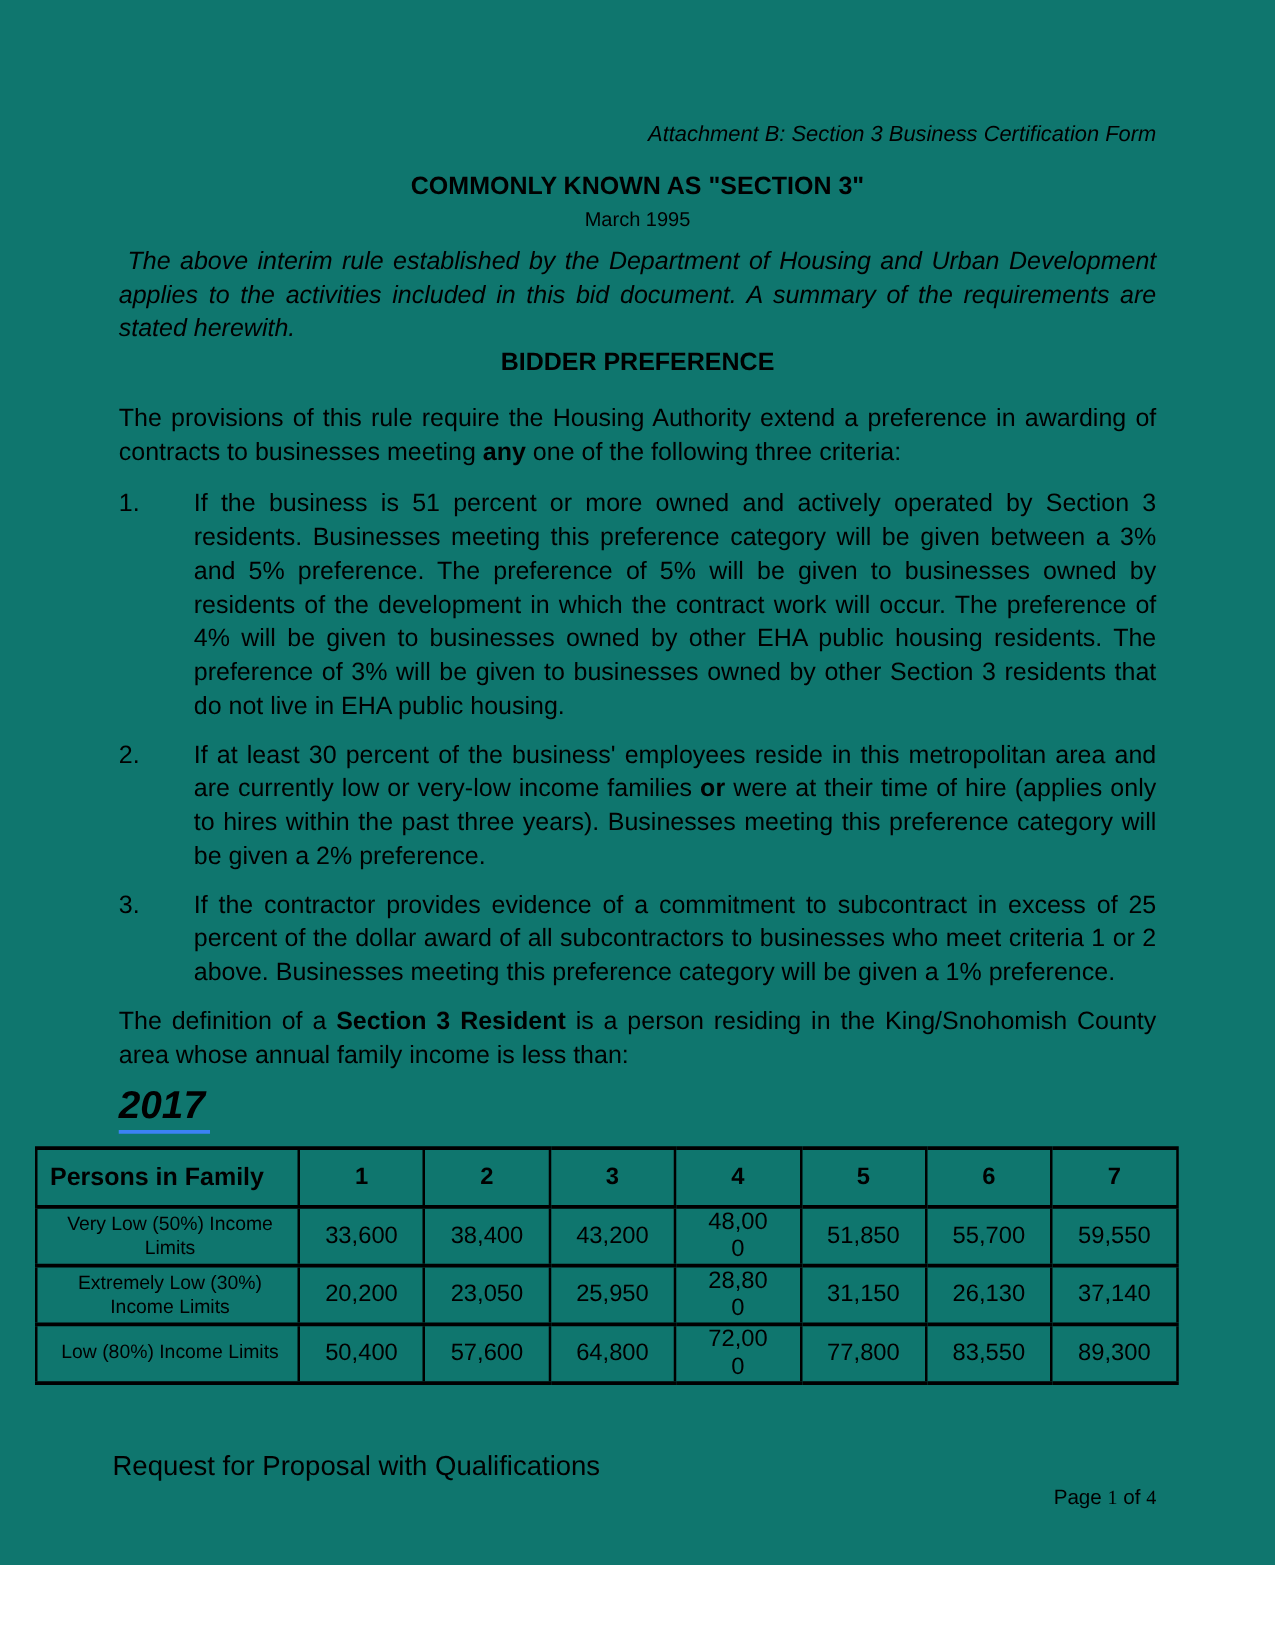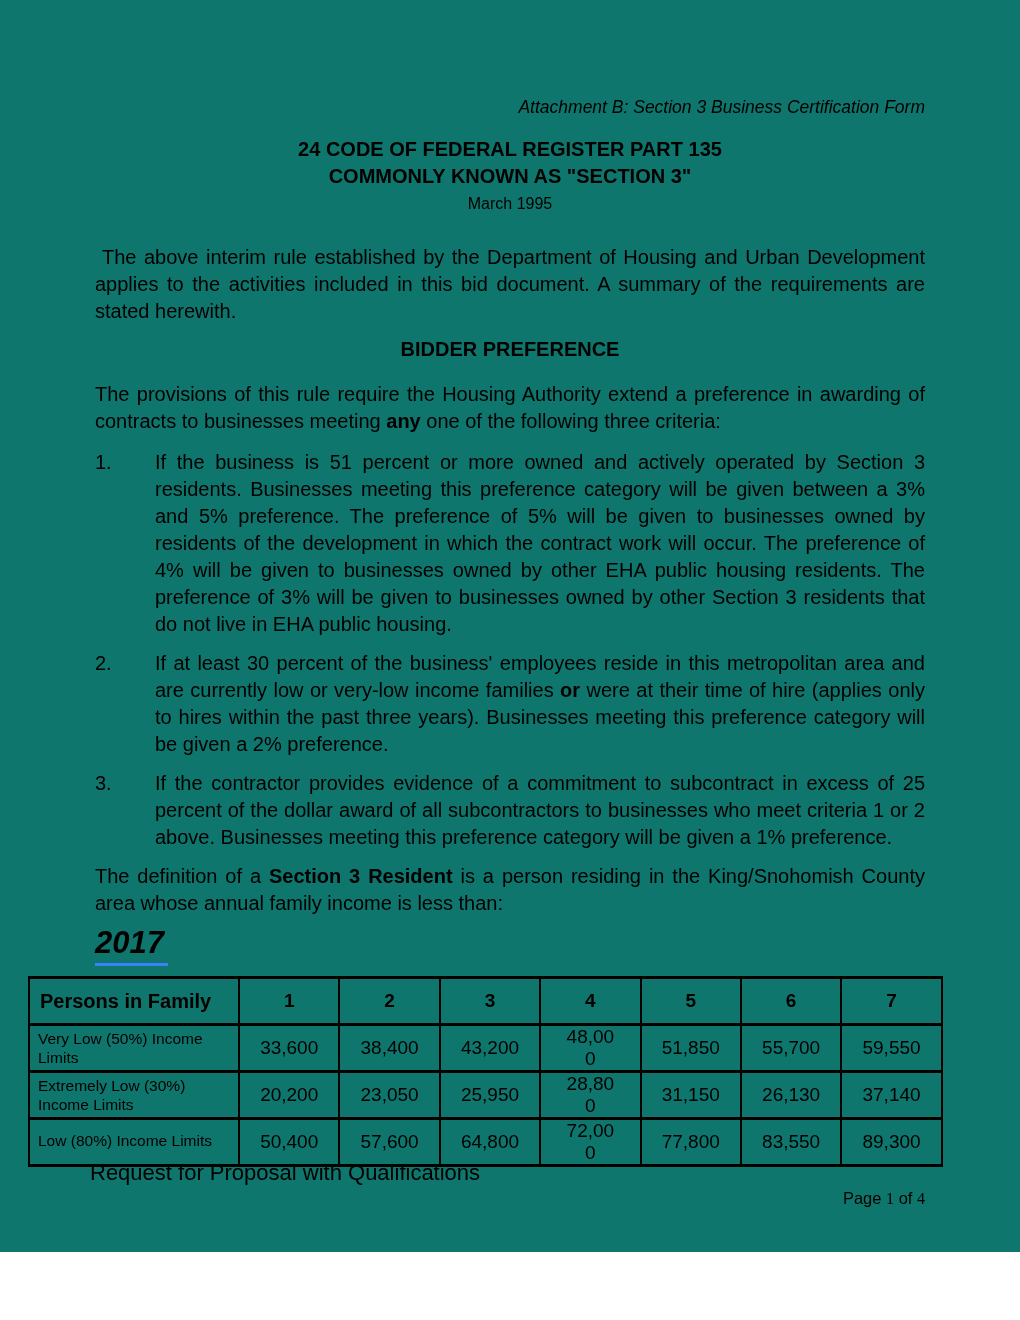--- a/index.html
+++ b/index.html
@@ -9,23 +9,23 @@
     position:relative; width:1020px; height:1252px; background:#0f766e;
     padding:97px 95px 0 95px; overflow:hidden;
   }
   .doc-header {
     text-align:right; font-style:italic; font-size:17.5px; line-height:20px;
   }
   .title-block { text-align:center; margin-top:19px; }
   .title-line { font-weight:bold; font-size:20px; line-height:27px; }
   .title-date { font-weight:normal; font-size:16px; line-height:27px; }
   .body-text { font-size:20px; line-height:27px; text-align:justify; }
-  .intro { margin-top:27px; text-indent:7px; }
+  .intro { margin-top:6px; text-indent:7px;font-style:italic; }
   .bidder-heading {
-    margin-top:11px; text-align:center; font-weight:bold; font-size:20px; line-height:27px;
+    text-align:center; font-weight:bold; font-size:20px; line-height:27px;
   }
   .provisions { margin-top:18px; }
   .list-item { display:flex; margin-top:14px; }
   .list-item + .list-item { margin-top:12px; }
   .item-number { flex:0 0 60px; font-size:20px; line-height:27px; }
   .item-text { flex:1; font-size:20px; line-height:27px; text-align:justify; }
   .definition { margin-top:12px; }
   .year-heading {
     display:inline-block; margin-top:8px;
     font-size:31px; line-height:36px; font-weight:bold; font-style:italic;
@@ -41,21 +41,21 @@
   }
   col.c-label { width:210px; }
   col.c-num   { width:100.4px; }
   th.persons-h {
     height:47px; text-align:left; vertical-align:middle;
     font-size:20px; font-weight:bold; padding-left:10px;
   }
   th.col-h { height:47px; text-align:center; vertical-align:middle; font-size:19px; font-weight:bold; }
   td.rlabel {
     height:46px; font-size:15.5px; line-height:19px;
-    text-align:left; vertical-align:middle; padding-left:8px; padding-right:4px;
+    text-align:center; vertical-align:middle; padding-left:8px; padding-right:4px;
   }
   td.rlabel.bottom { vertical-align:bottom; padding-bottom:14px; }
   td.rval {
     height:46px; font-size:19px; line-height:22px;
     text-align:center; vertical-align:middle; white-space:pre-line;
   }
   .footer-left {
     position:absolute; left:90px; top:1163px; font-size:22px; line-height:20px;text-align:center;
   }
   .footer-right {
@@ -65,21 +65,20 @@
   b { font-weight:bold; }
 </style>
 </head>
 <body>
 
 <div class="page">
 
   <div class="doc-header">Attachment B: Section 3 Business Certification Form</div>
 
   <div class="title-block">
-    <div class="title-line">24 CODE OF FEDERAL REGISTER PART 135</div>
     <div class="title-line">COMMONLY KNOWN AS "SECTION 3"</div>
     <div class="title-date">March 1995</div>
   </div>
 
   <p class="body-text intro">The above interim rule established by the Department of Housing and Urban Development applies to the activities included in this bid document.  A summary of the requirements are stated herewith.</p>
 
   <div class="bidder-heading">BIDDER PREFERENCE</div>
 
   <p class="body-text provisions"><span>The provisions of this rule require the Housing Authority extend a preference in awarding of contracts to businesses meeting </span><b>any</b><span> one of the following three criteria:</span></p>
 

